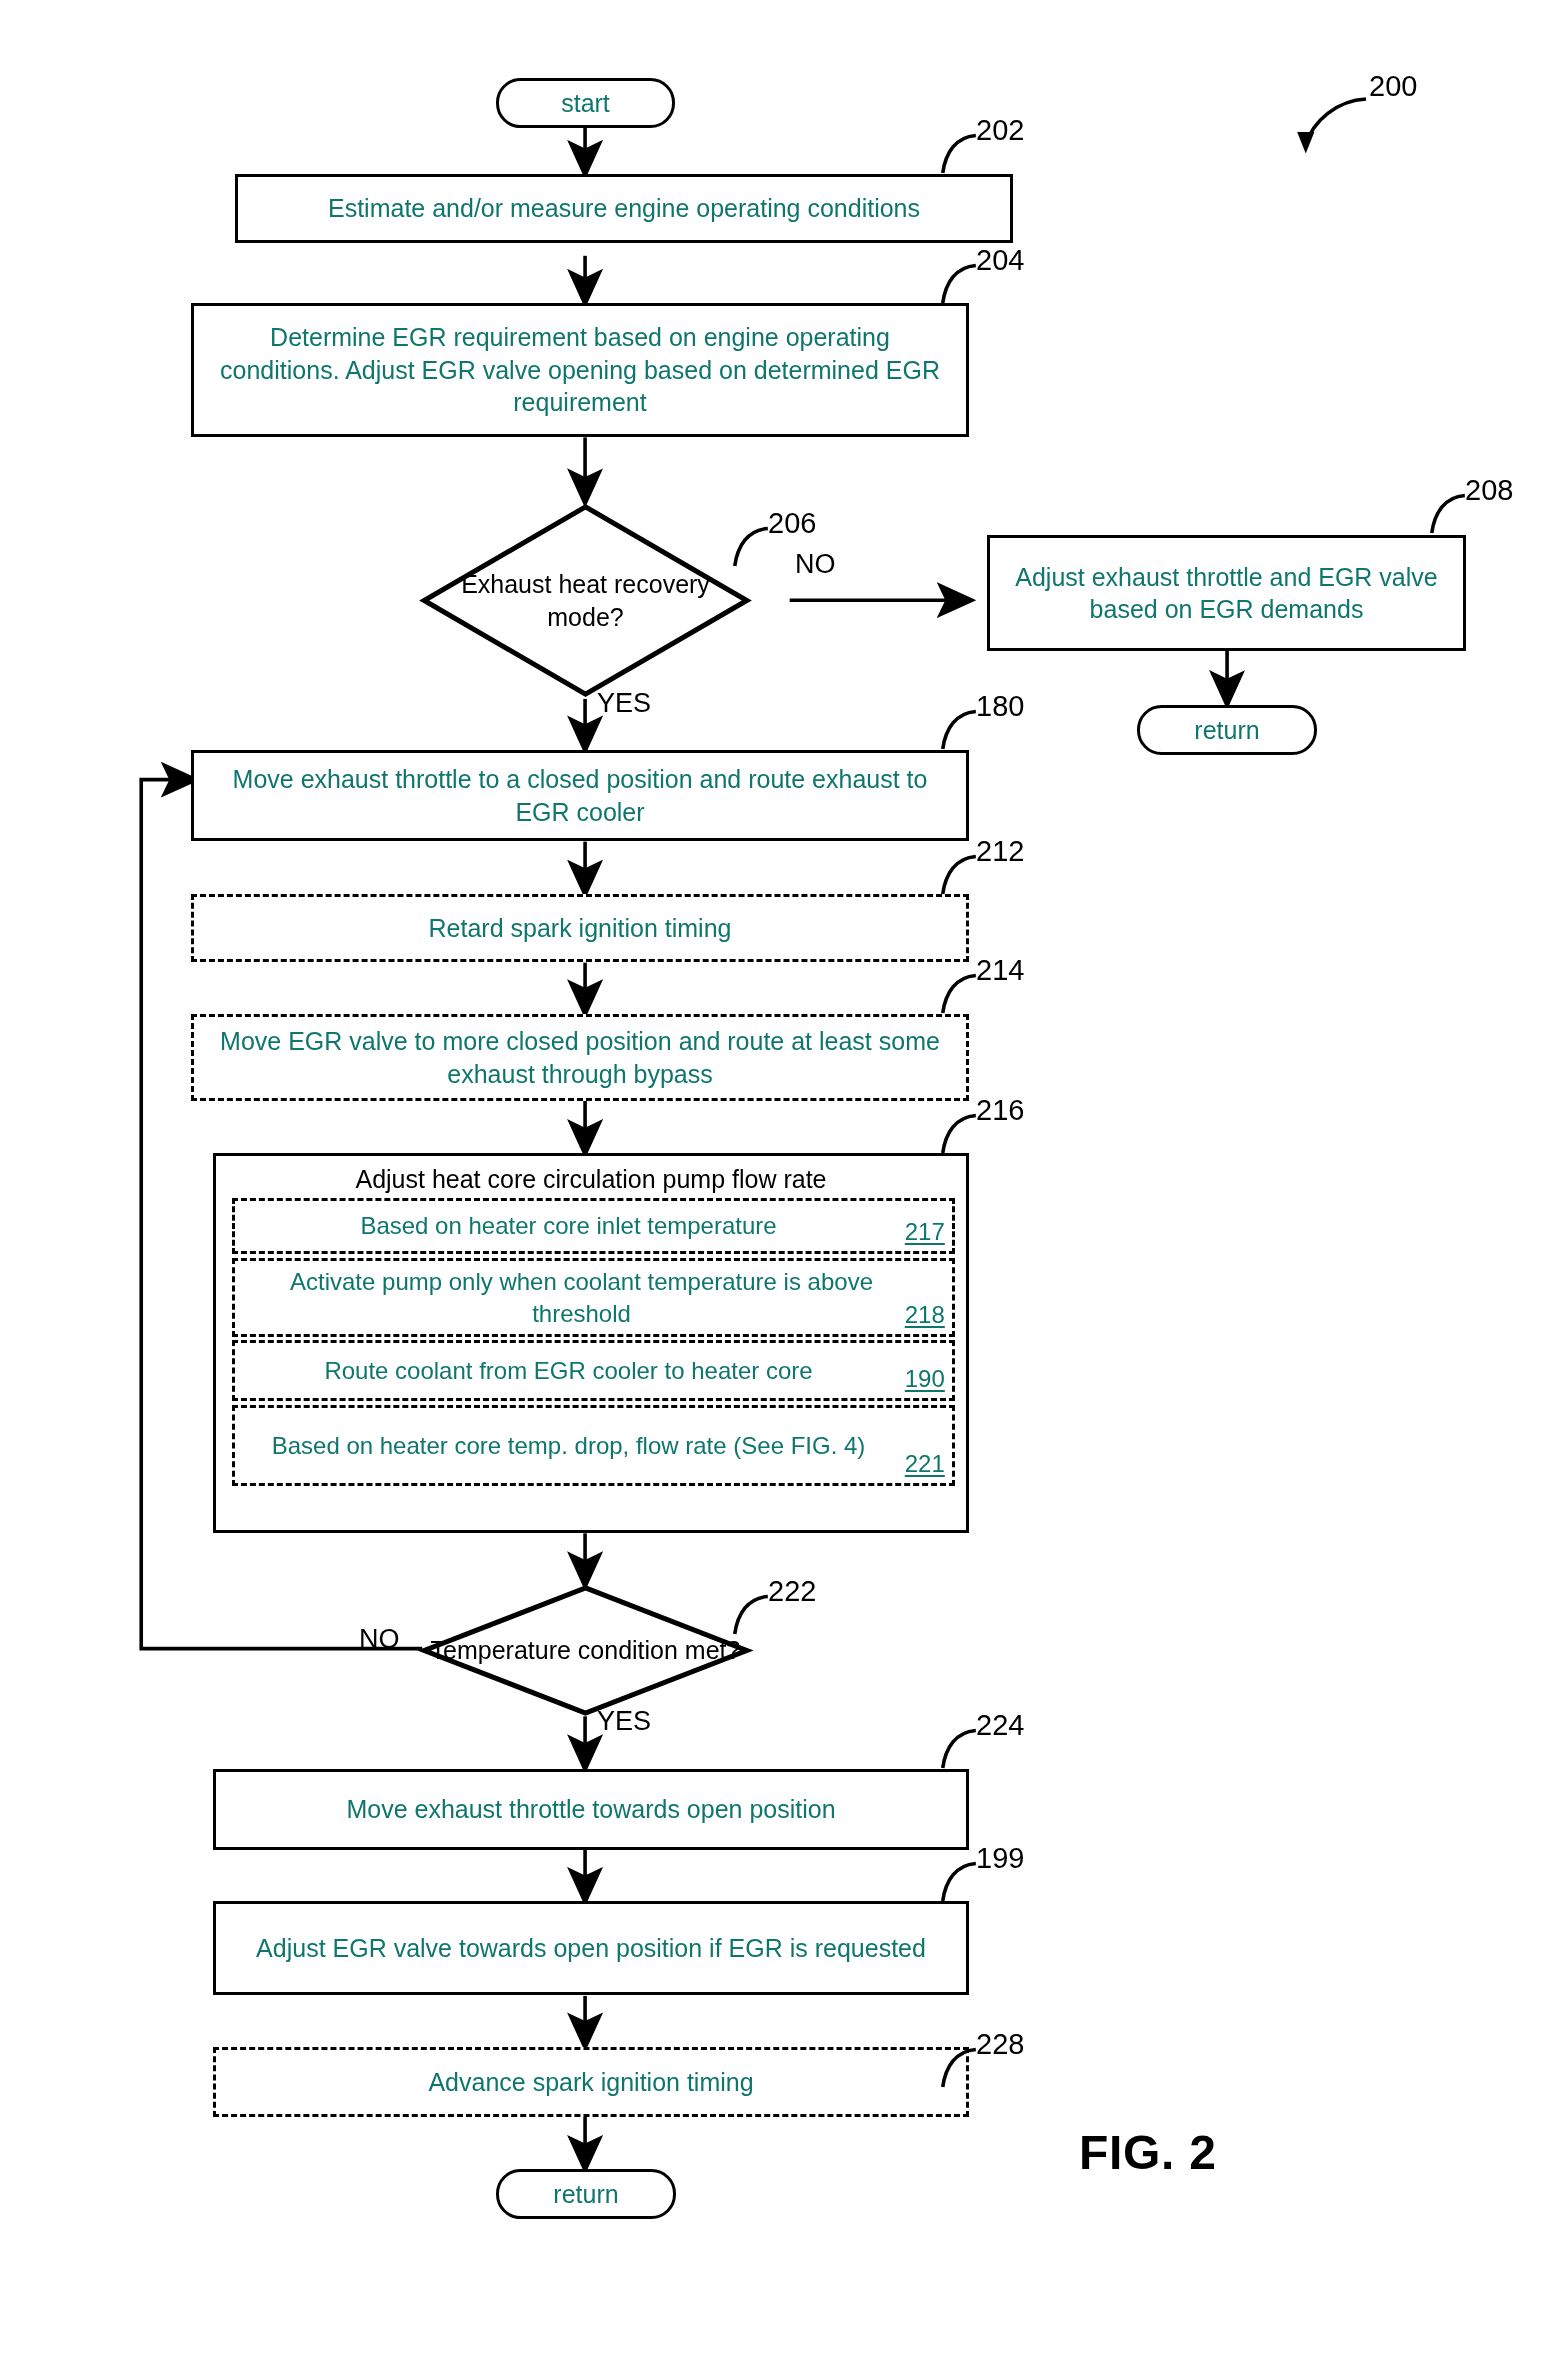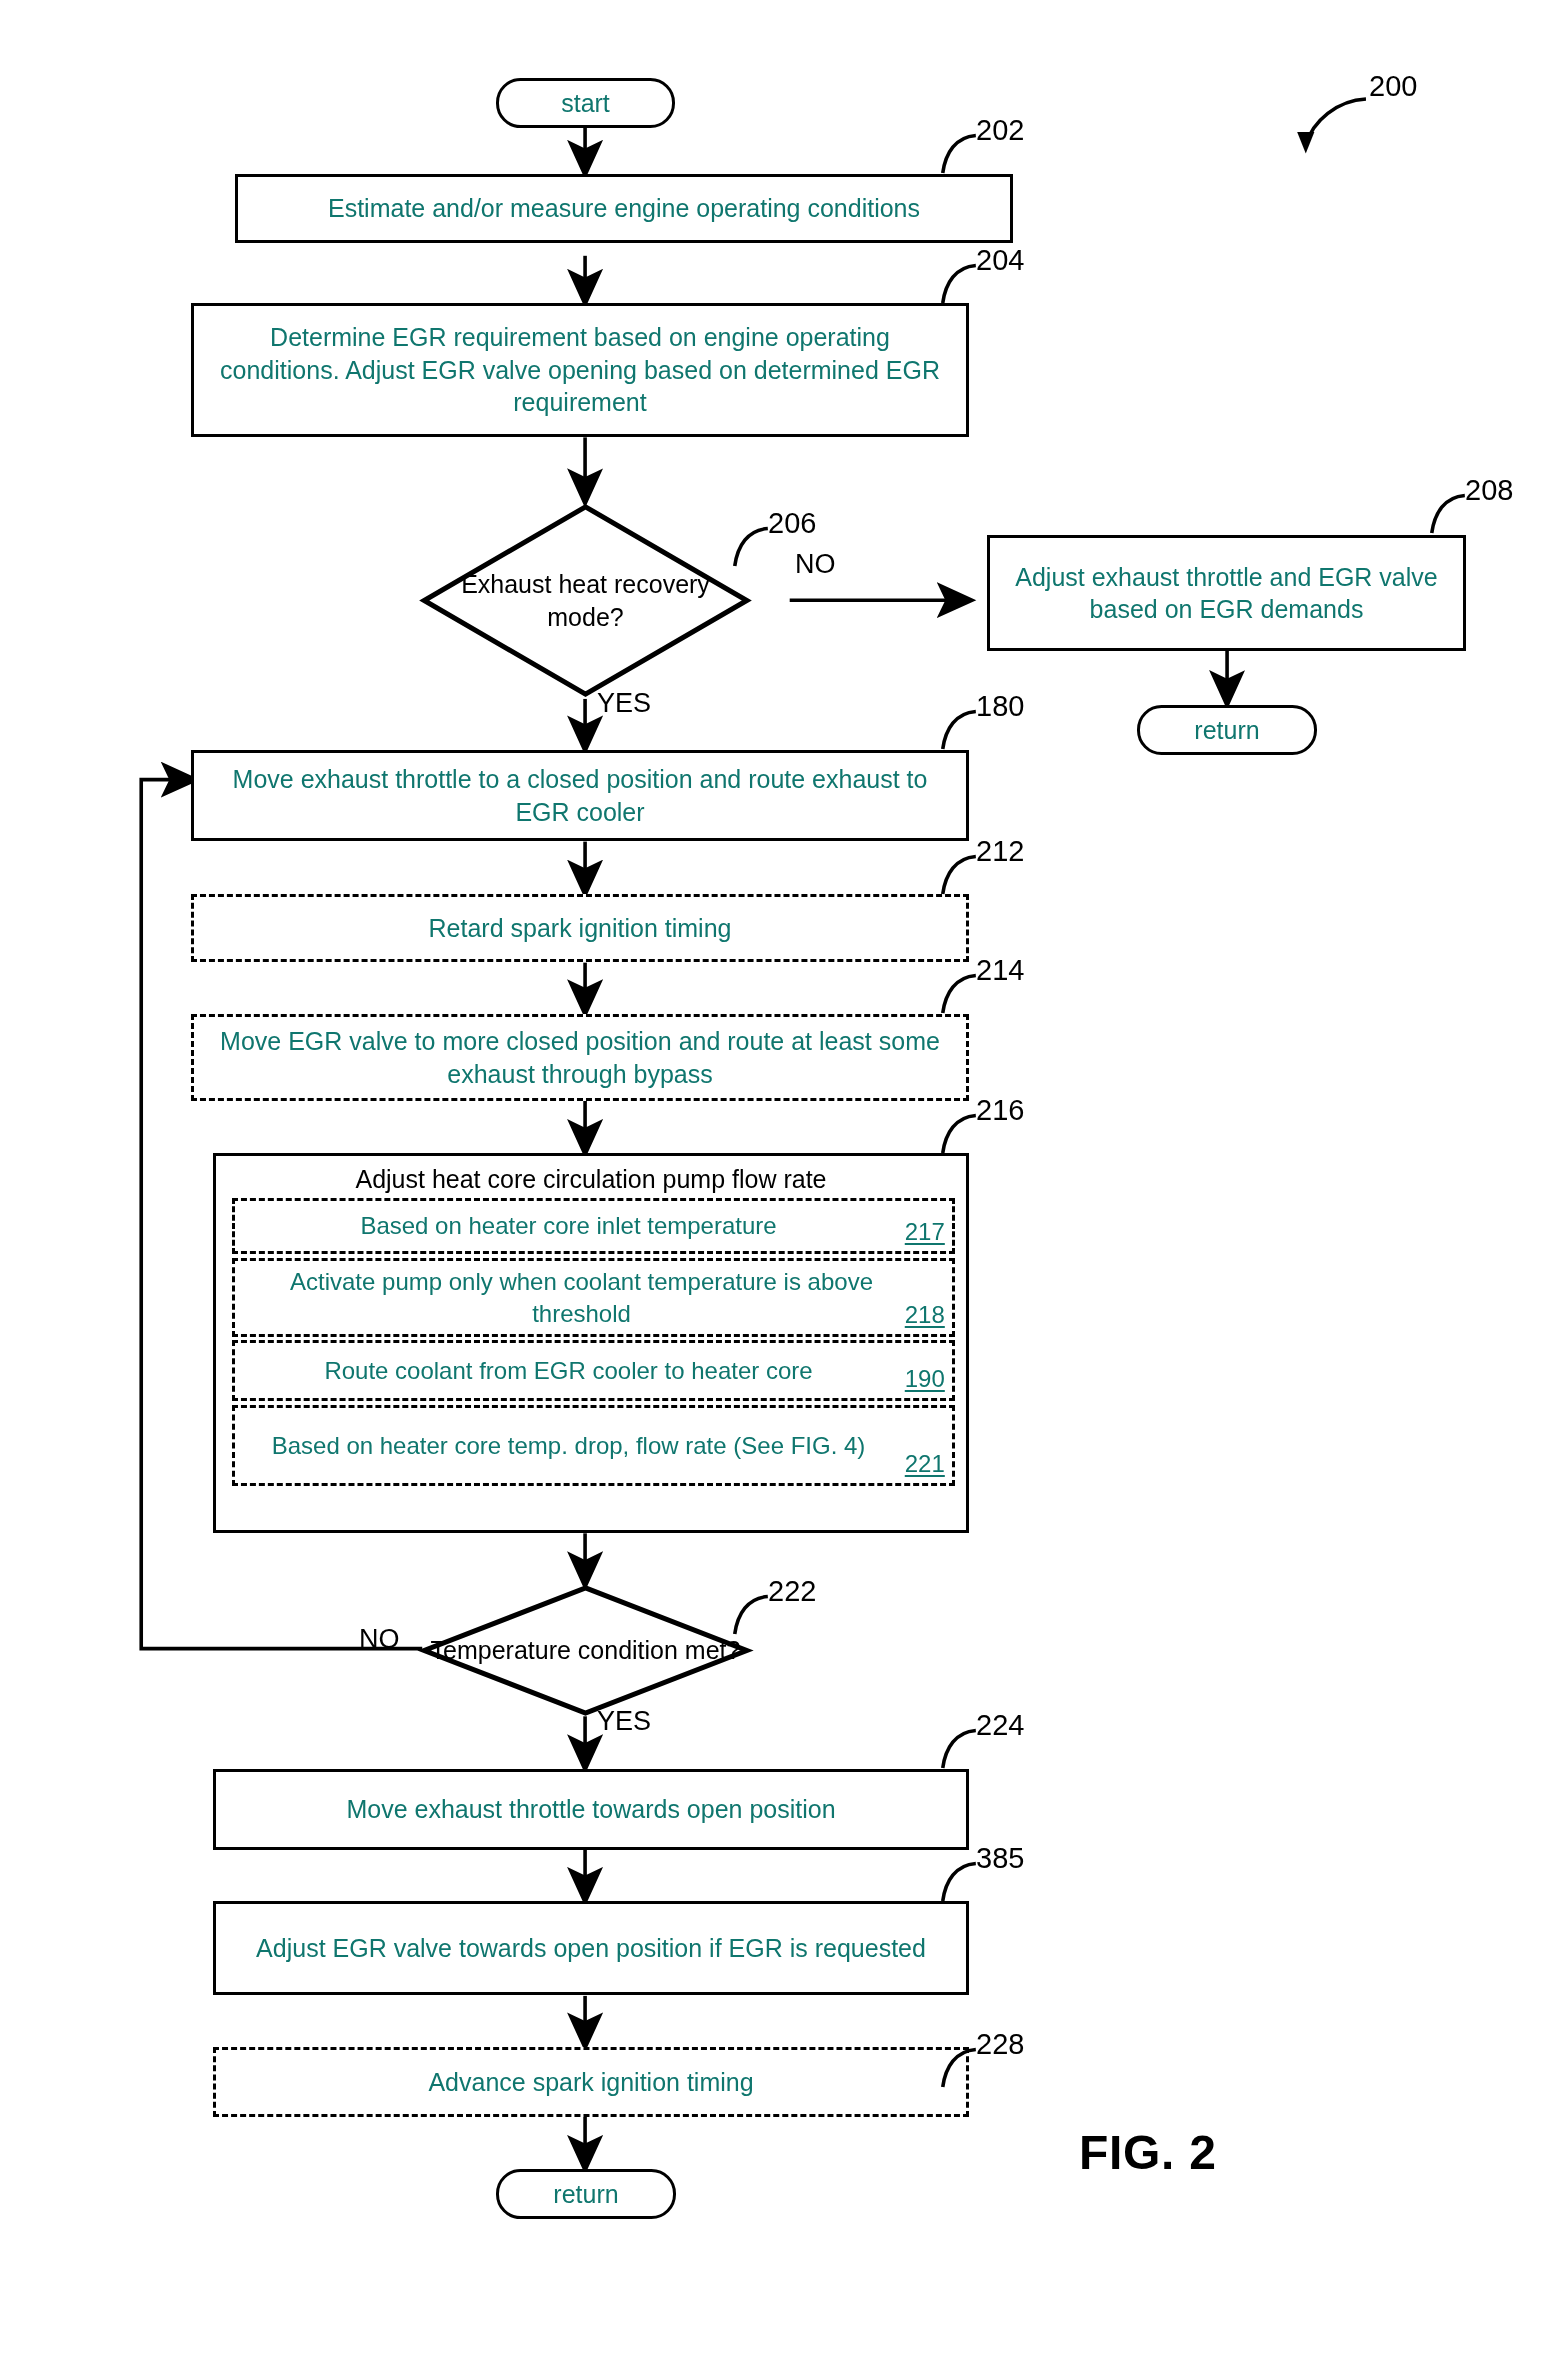--- a/index.html
+++ b/index.html
@@ -324,21 +324,21 @@
     <span class="num" style="left:62px; top:-7.2px;">224</span>
   </div>
 
   <div class="node proc" style="left:213px; top:1901px; width:756px; height:94px;">
     <span>Adjust EGR valve towards open position if EGR is requested</span>
   </div>
   <div class="ref" style="left:914px; top:1849px; width:115px; height:65px;">
     <svg width="115" height="65" xmlns="http://www.w3.org/2000/svg" viewBox="0 0 160 90">
       <path d="M 86,20 C 58,22 44,44 40,72" stroke="#000" stroke-width="5" fill="none"></path>
     </svg>
-    <span class="num" style="left:62px; top:-7.2px;">385</span>
+    <span class="num" style="left:62px; top:-7.2px;">199</span>
   </div>
 
   <div class="node proc-dashed" style="left:213px; top:2047px; width:756px; height:70px;">
     <span>Advance spark ignition timing</span>
   </div>
   <div class="ref" style="left:914px; top:1994px; width:115px; height:65px;margin-top:41px;">
     <svg width="115" height="65" xmlns="http://www.w3.org/2000/svg" viewBox="0 0 160 90">
       <path d="M 86,20 C 58,22 44,44 40,72" stroke="#000" stroke-width="5" fill="none"></path>
     </svg>
     <span class="num" style="left:62px; top:-7.2px;">228</span>

